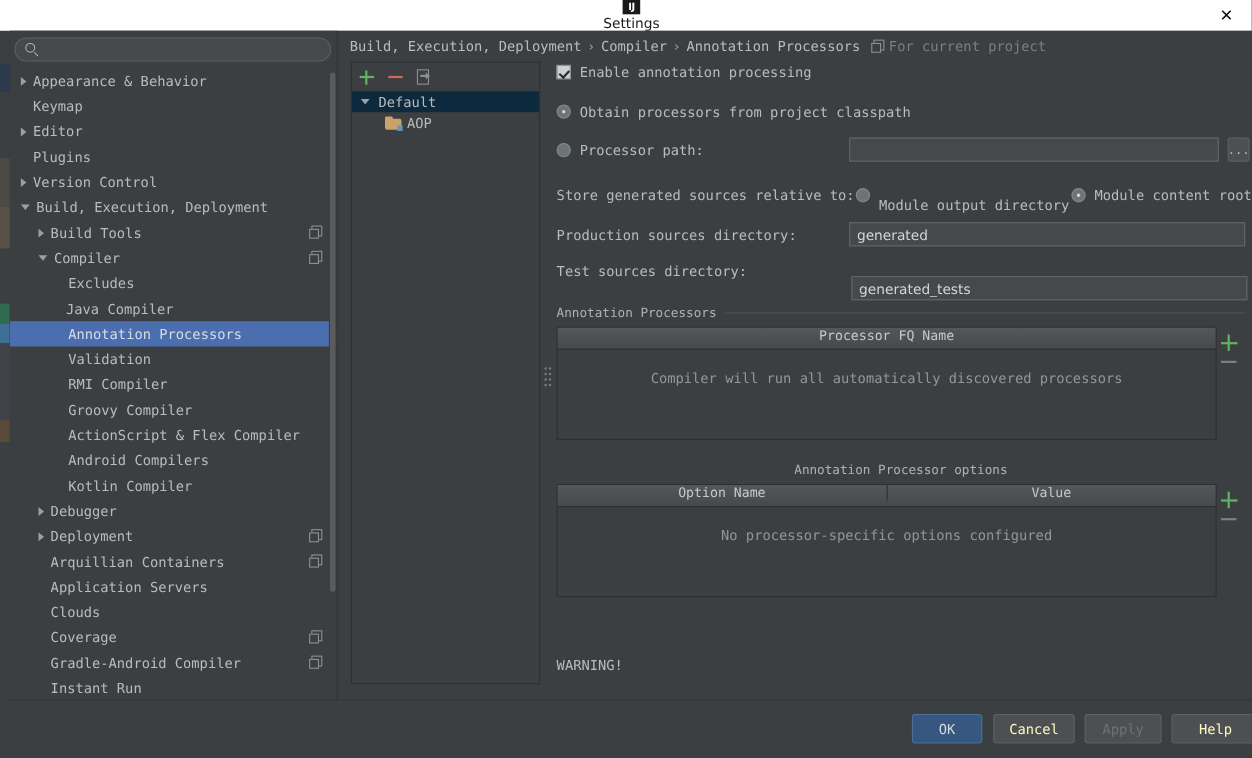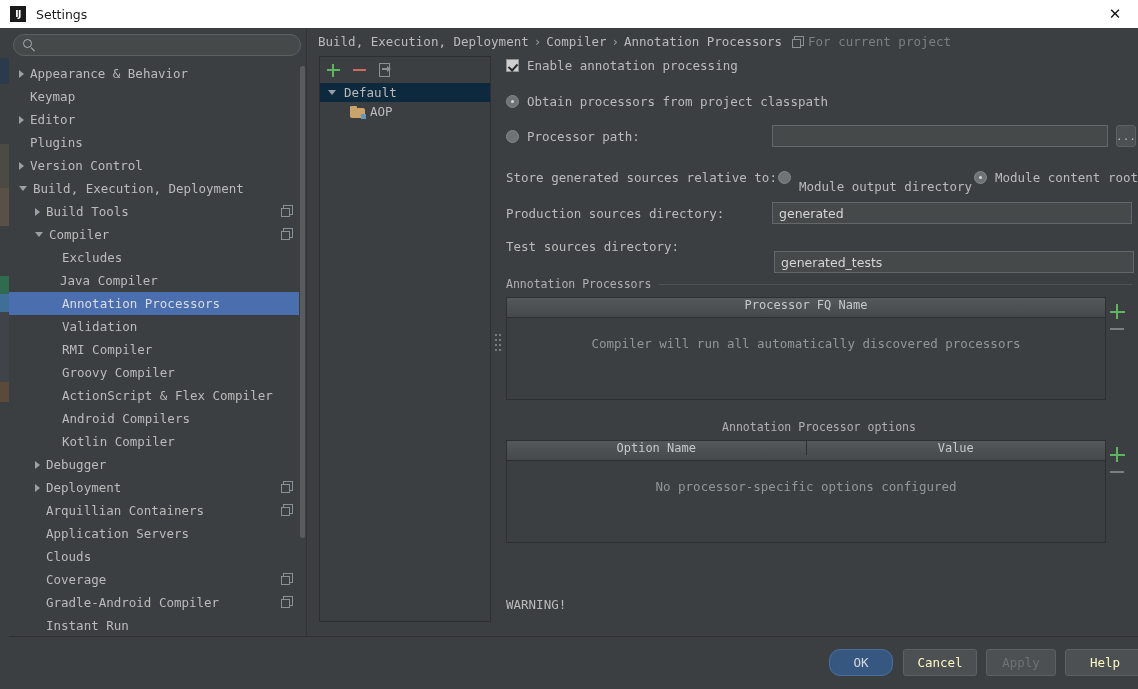--- a/index.html
+++ b/index.html
@@ -20,21 +20,21 @@
     position: absolute; left: 0; top: 28px; width: 9px; height: 661px;
     background: #3c3f41;
     overflow: hidden;
   }
   .bg-strip .sv { position:absolute; left:0; width:9px; }
 
   
   .titlebar {
     position: absolute; left: 0; top: 0; width: 1138px; height: 28px;
     background: #ffffff;
-    display: flex; align-items: center;
+    display: flex; align-items: center; flex-direction: column;
   }
   .titlebar .tb-icon {
     margin-left: 10px; width: 16px; height: 16px;
     background: #1a1a1a; color: #fff;
     font-family: "DejaVu Sans", sans-serif;
     font-size: 9px; font-weight: bold;
     display:flex; align-items:center; justify-content:center;
     letter-spacing: -0.5px;
   }
   .titlebar .tb-title {
@@ -315,21 +315,21 @@
   .btn {
     position: absolute; top: 12px; height: 27px;
     box-sizing: border-box;
     border: 1px solid #5e6163;
     border-radius: 3px;
     background: #4c5052;
     color: #fef9c3;
     font-family: "DejaVu Sans Mono", monospace; font-size: 12.5px;
     display:flex; align-items:center; justify-content:center;
   }
-  .btn.primary { background:#365880; border-color:#4a6f9c; color:#d4d9df;border-radius:11px; }
+  .btn.primary { background:#365880; border-color:#4a6f9c; color:#d4d9df; }
   .btn.disabled { color:#6e7274; }
 </style>
 </head>
 <body>
 
 <div id="root">
 
   <div class="bg-strip">
     <div class="sv" style="top:0px;height:30px;background:#3c3f41;"></div>
     <div class="sv" style="top:30px;height:26px;background:#2b3b4d;"></div>

